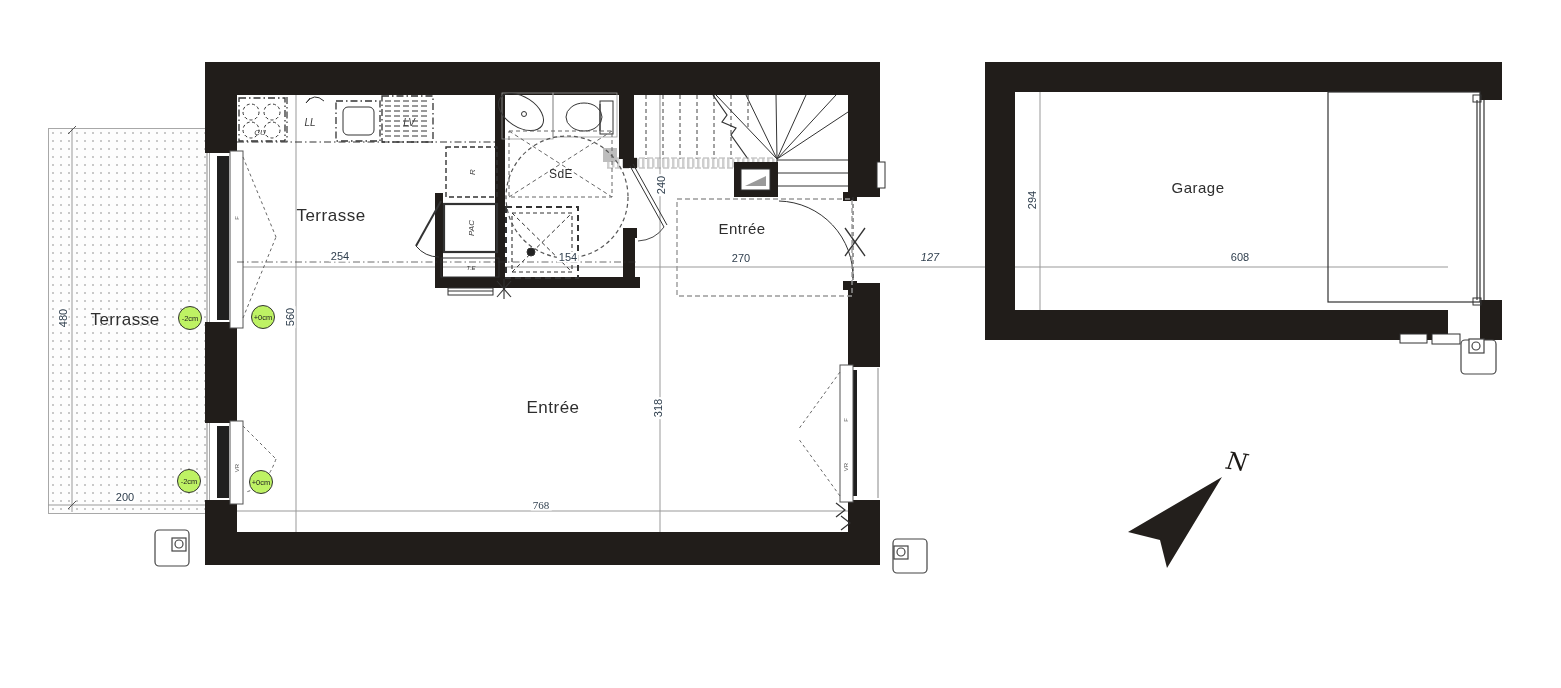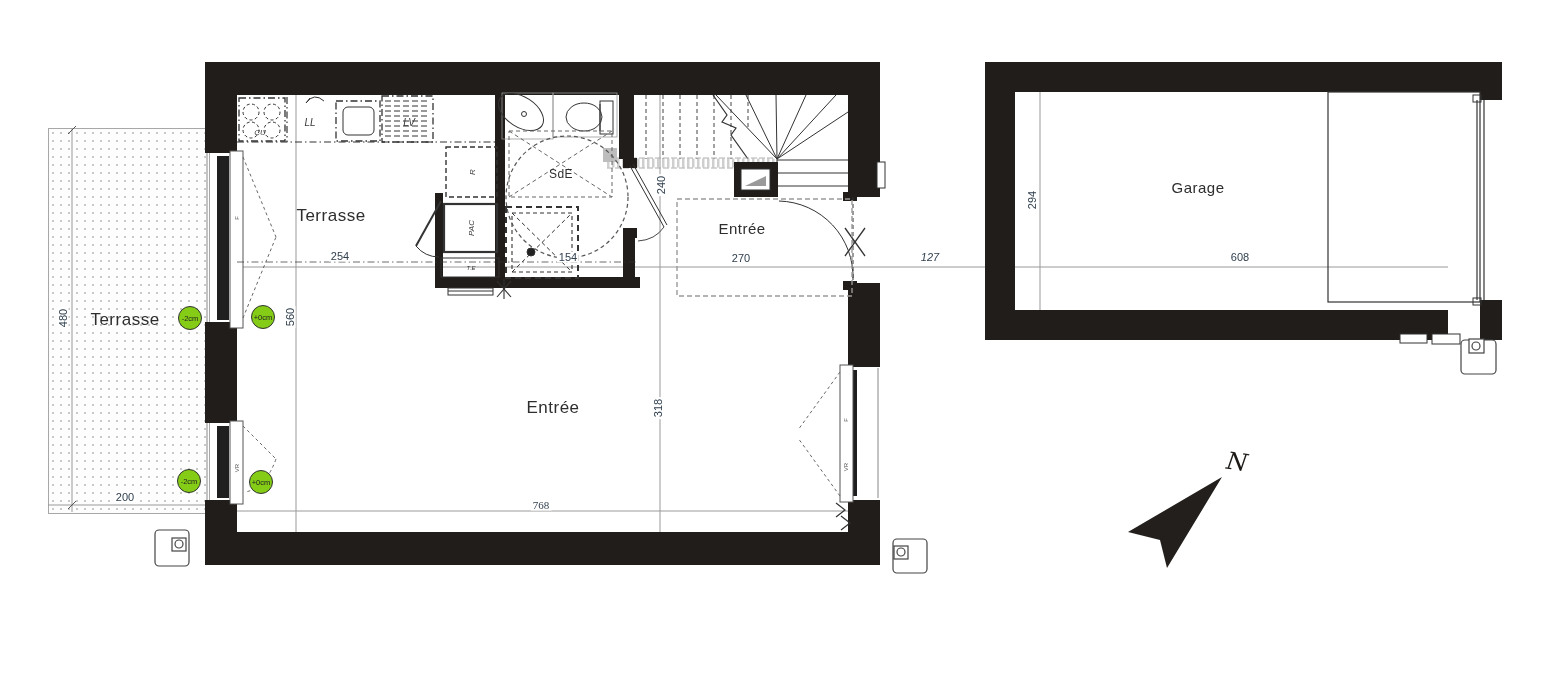--- a/index.html
+++ b/index.html
@@ -11,21 +11,21 @@
            background-size:8px 8px;}
   svg.plan{position:absolute;left:0;top:0;}
   .lbl{position:absolute;transform:translate(-50%,-50%);white-space:nowrap;color:#2e2e2e;
        font-family:"Liberation Sans",sans-serif;}
   .room{font-size:17px;letter-spacing:.5px;}
   .room.sm{font-size:15px;}
   .room.md{font-size:12px;}
   .dim{font-size:11px;color:#31404f;background:#fff;padding:0 2px;line-height:1;}
   .dim.rot{transform:translate(-50%,-50%) rotate(-90deg);}
   .badge{position:absolute;transform:translate(-50%,-50%);width:24px;height:24px;border:1.2px solid #333;
-         border-radius:50%;background:#84cc16;display:flex;align-items:center;justify-content:center;
+         border-radius:50%;background:#bef264;display:flex;align-items:center;justify-content:center;
          font-size:7.5px;color:#222;box-sizing:border-box;}
   .app{font-size:8px;font-style:italic;color:#3c3c3c;background:transparent;}
   .app.rot{transform:translate(-50%,-50%) rotate(-90deg);}
   .app.lg{font-size:10px;}
   .app.xs{font-size:6px;}
   .winlbl{font-size:6px;color:#555;transform:translate(-50%,-50%) rotate(-90deg);}
   .north-n{font-family:"DejaVu Serif","Liberation Serif",serif;font-style:italic;font-size:24px;
            color:#1c1916;transform:translate(-50%,-50%) rotate(8deg);font-weight:500;}
 </style>
 </head>

